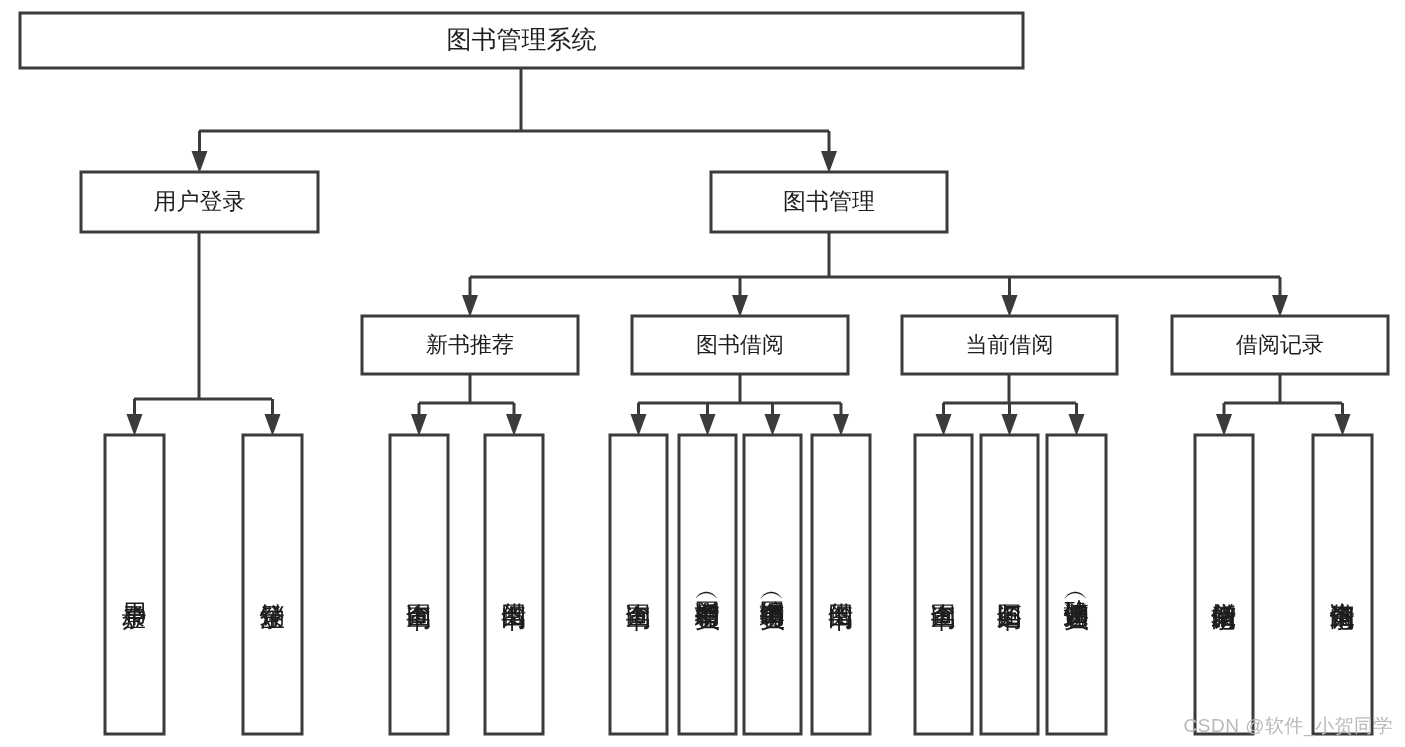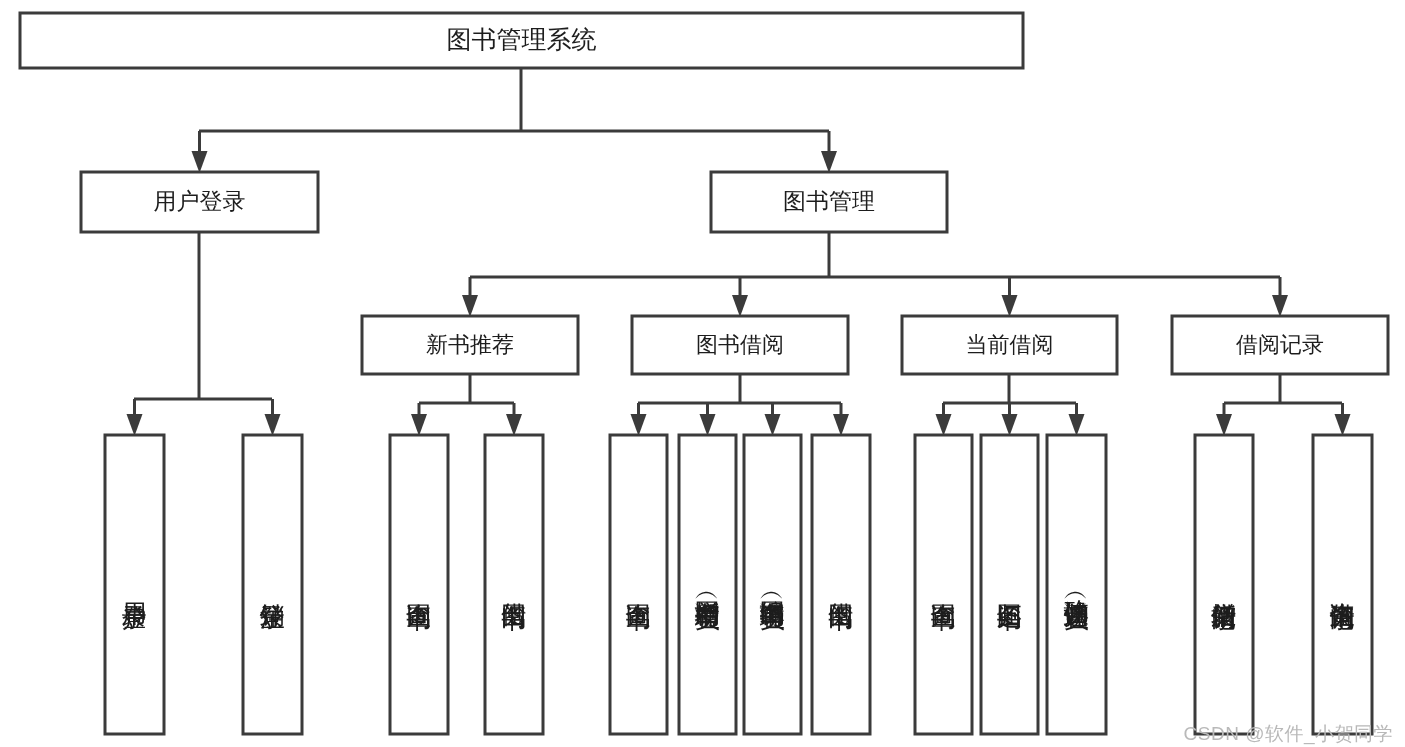--- a/index.html
+++ b/index.html
@@ -63,21 +63,21 @@
     stroke-linecap: butt;
     stroke-linejoin: miter;
   }
   .arrow-head {
     fill: #3b3b3b;
     stroke: none;
   }
   .watermark {
     position: absolute;
     right: 12px;
-    bottom: 0;
+    bottom: 8px;
     font-family: "Liberation Sans", "DejaVu Sans", sans-serif;
     font-size: 19px;
     color: #b9b9b9;
     white-space: nowrap;
     pointer-events: none;
     letter-spacing: 0.5px;
   }
 </style>
 </head>
 <body>

